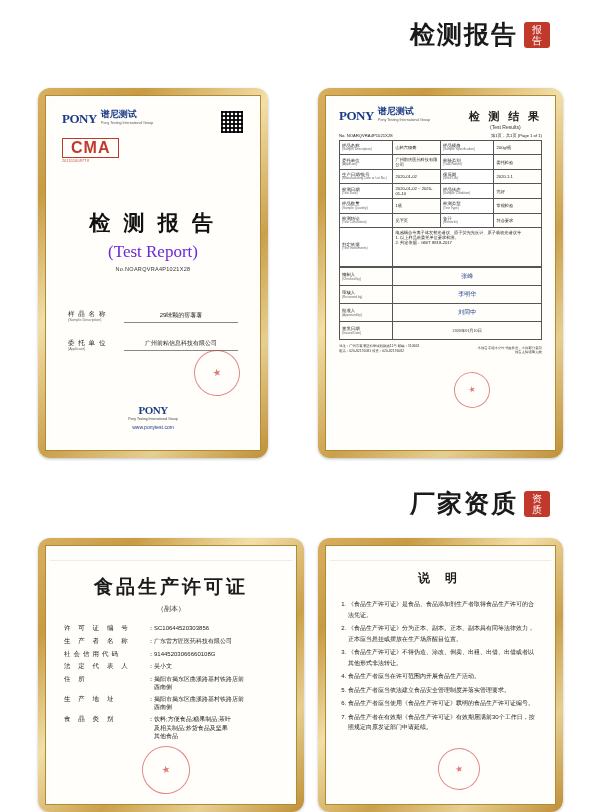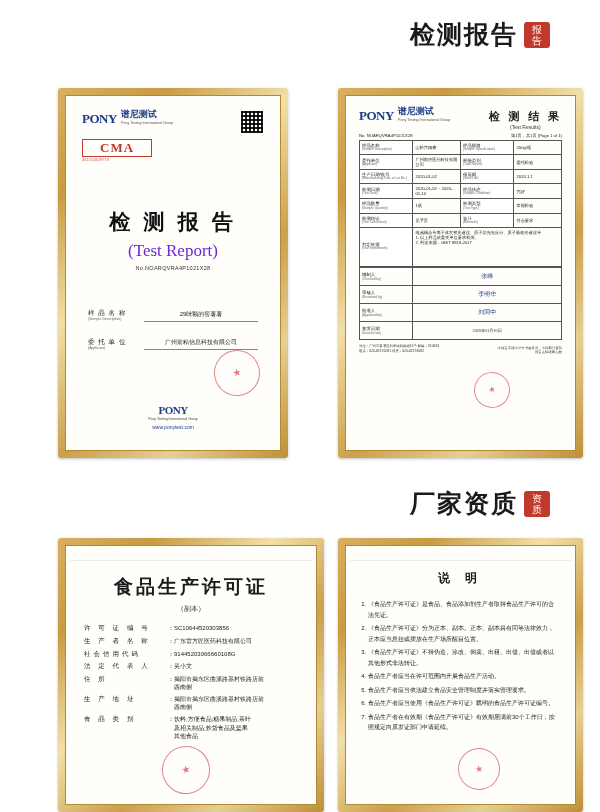--- a/index.html
+++ b/index.html
@@ -54,23 +54,22 @@
 
   #head-report { left: 410px; top: 18px; }
   #head-qualification { left: 410px; top: 487px; }
 
   
   .cert {
     position: absolute;
     box-sizing: border-box;
     background: linear-gradient(135deg,#d9b061 0%,#c89b43 18%,#f2dfa8 40%,#caa04b 62%,#e6cf92 80%,#bf8f36 100%);
     padding: 7px;
-    border-radius: 3px;
+    border-radius: 12px;
     box-shadow: 0 1px 3px rgba(0,0,0,0.25);
-    margin-left: 20px;
   }
   .cert .inner-frame {
     box-sizing: border-box;
     width: 100%;
     height: 100%;
     border: 1px solid #b08a34;
     background: #fffdf7;
     padding: 4px;
     position: relative;
     overflow: hidden;
@@ -117,24 +116,24 @@
       repeating-linear-gradient(90deg,#222 0 2px,#fff 2px 4px),
       repeating-linear-gradient(0deg,#222 0 2px,#fff 2px 4px);
     background-blend-mode: multiply;
     border: 1px solid #fff;
   }
 
   .cma {
     border: 1px solid #c0392b;
     color: #c0392b;
     font-weight: bold;
-    font-size: 13px;
-    padding: 0 17px;
+    font-size: 16px;
+    padding: 0 8px;
     display: inline-block;
-    font-family: Liberation Serif, serif;
+    font-family: Liberation Sans, sans-serif;
     letter-spacing: 1px;
   }
   .cma-code {
     font-size: 3.5px;
     color: #c0392b;
     letter-spacing: 0.3px;
     margin-top: 1px;
   }
 
   

